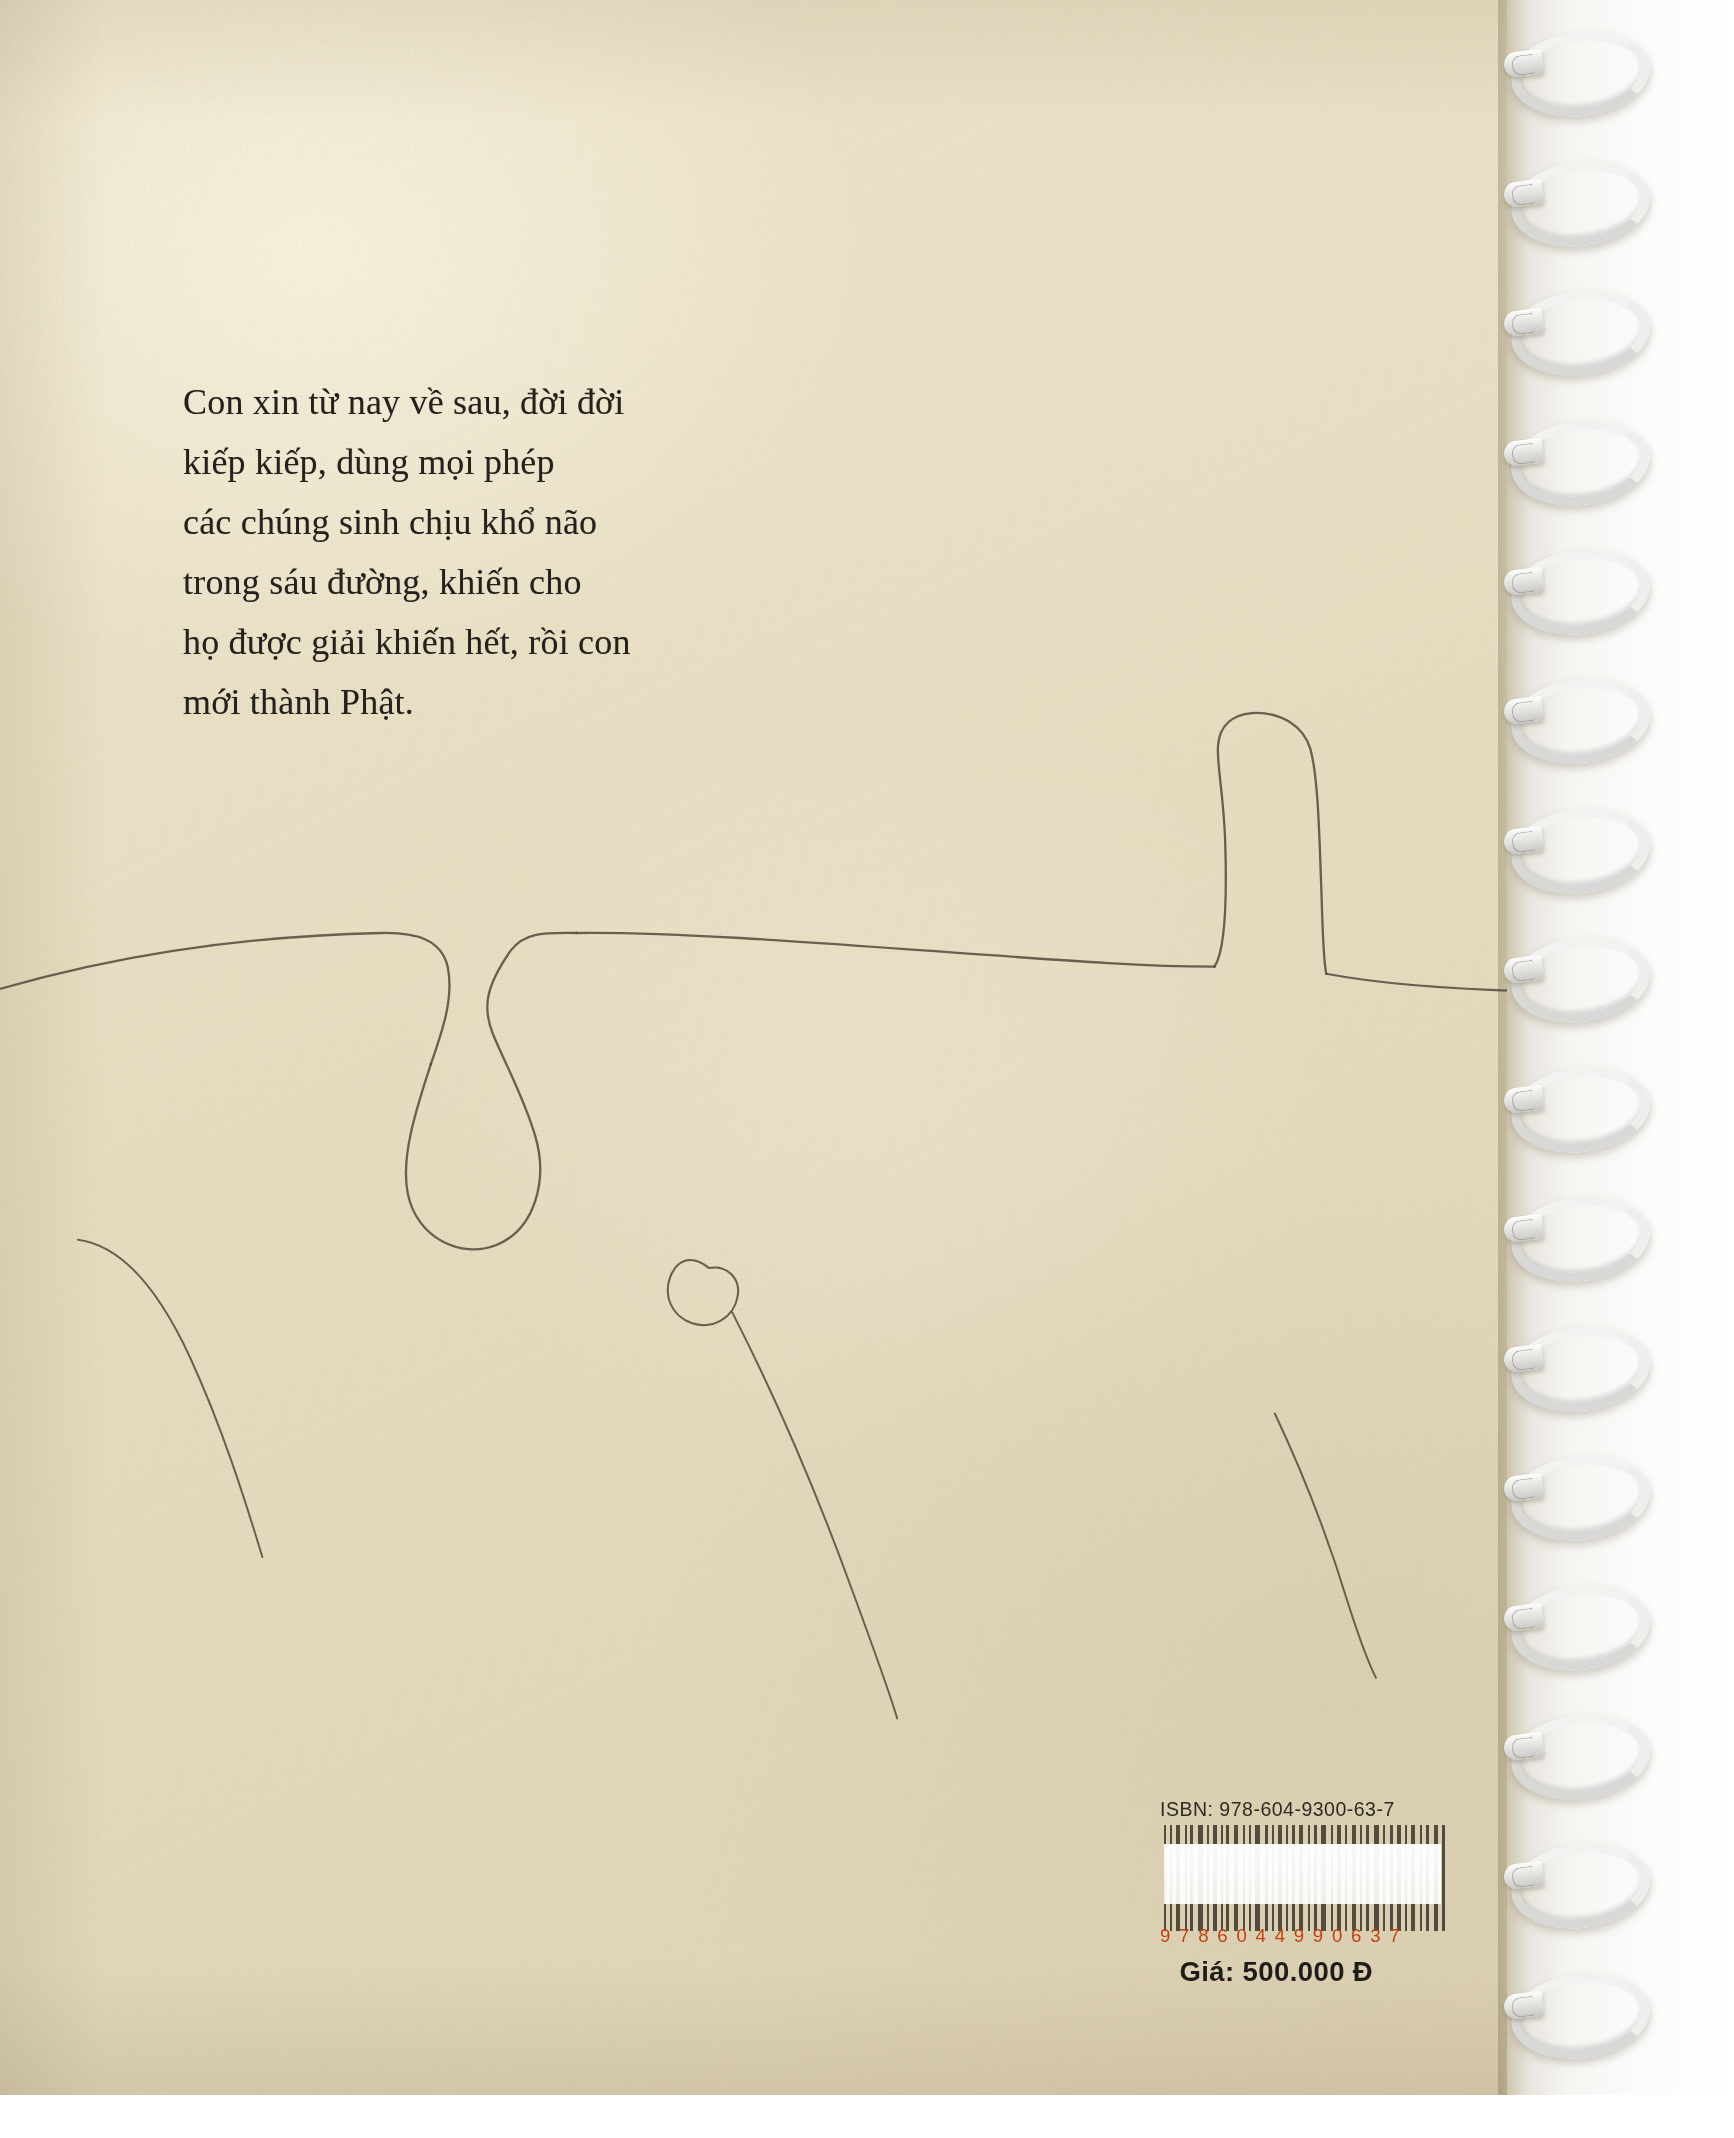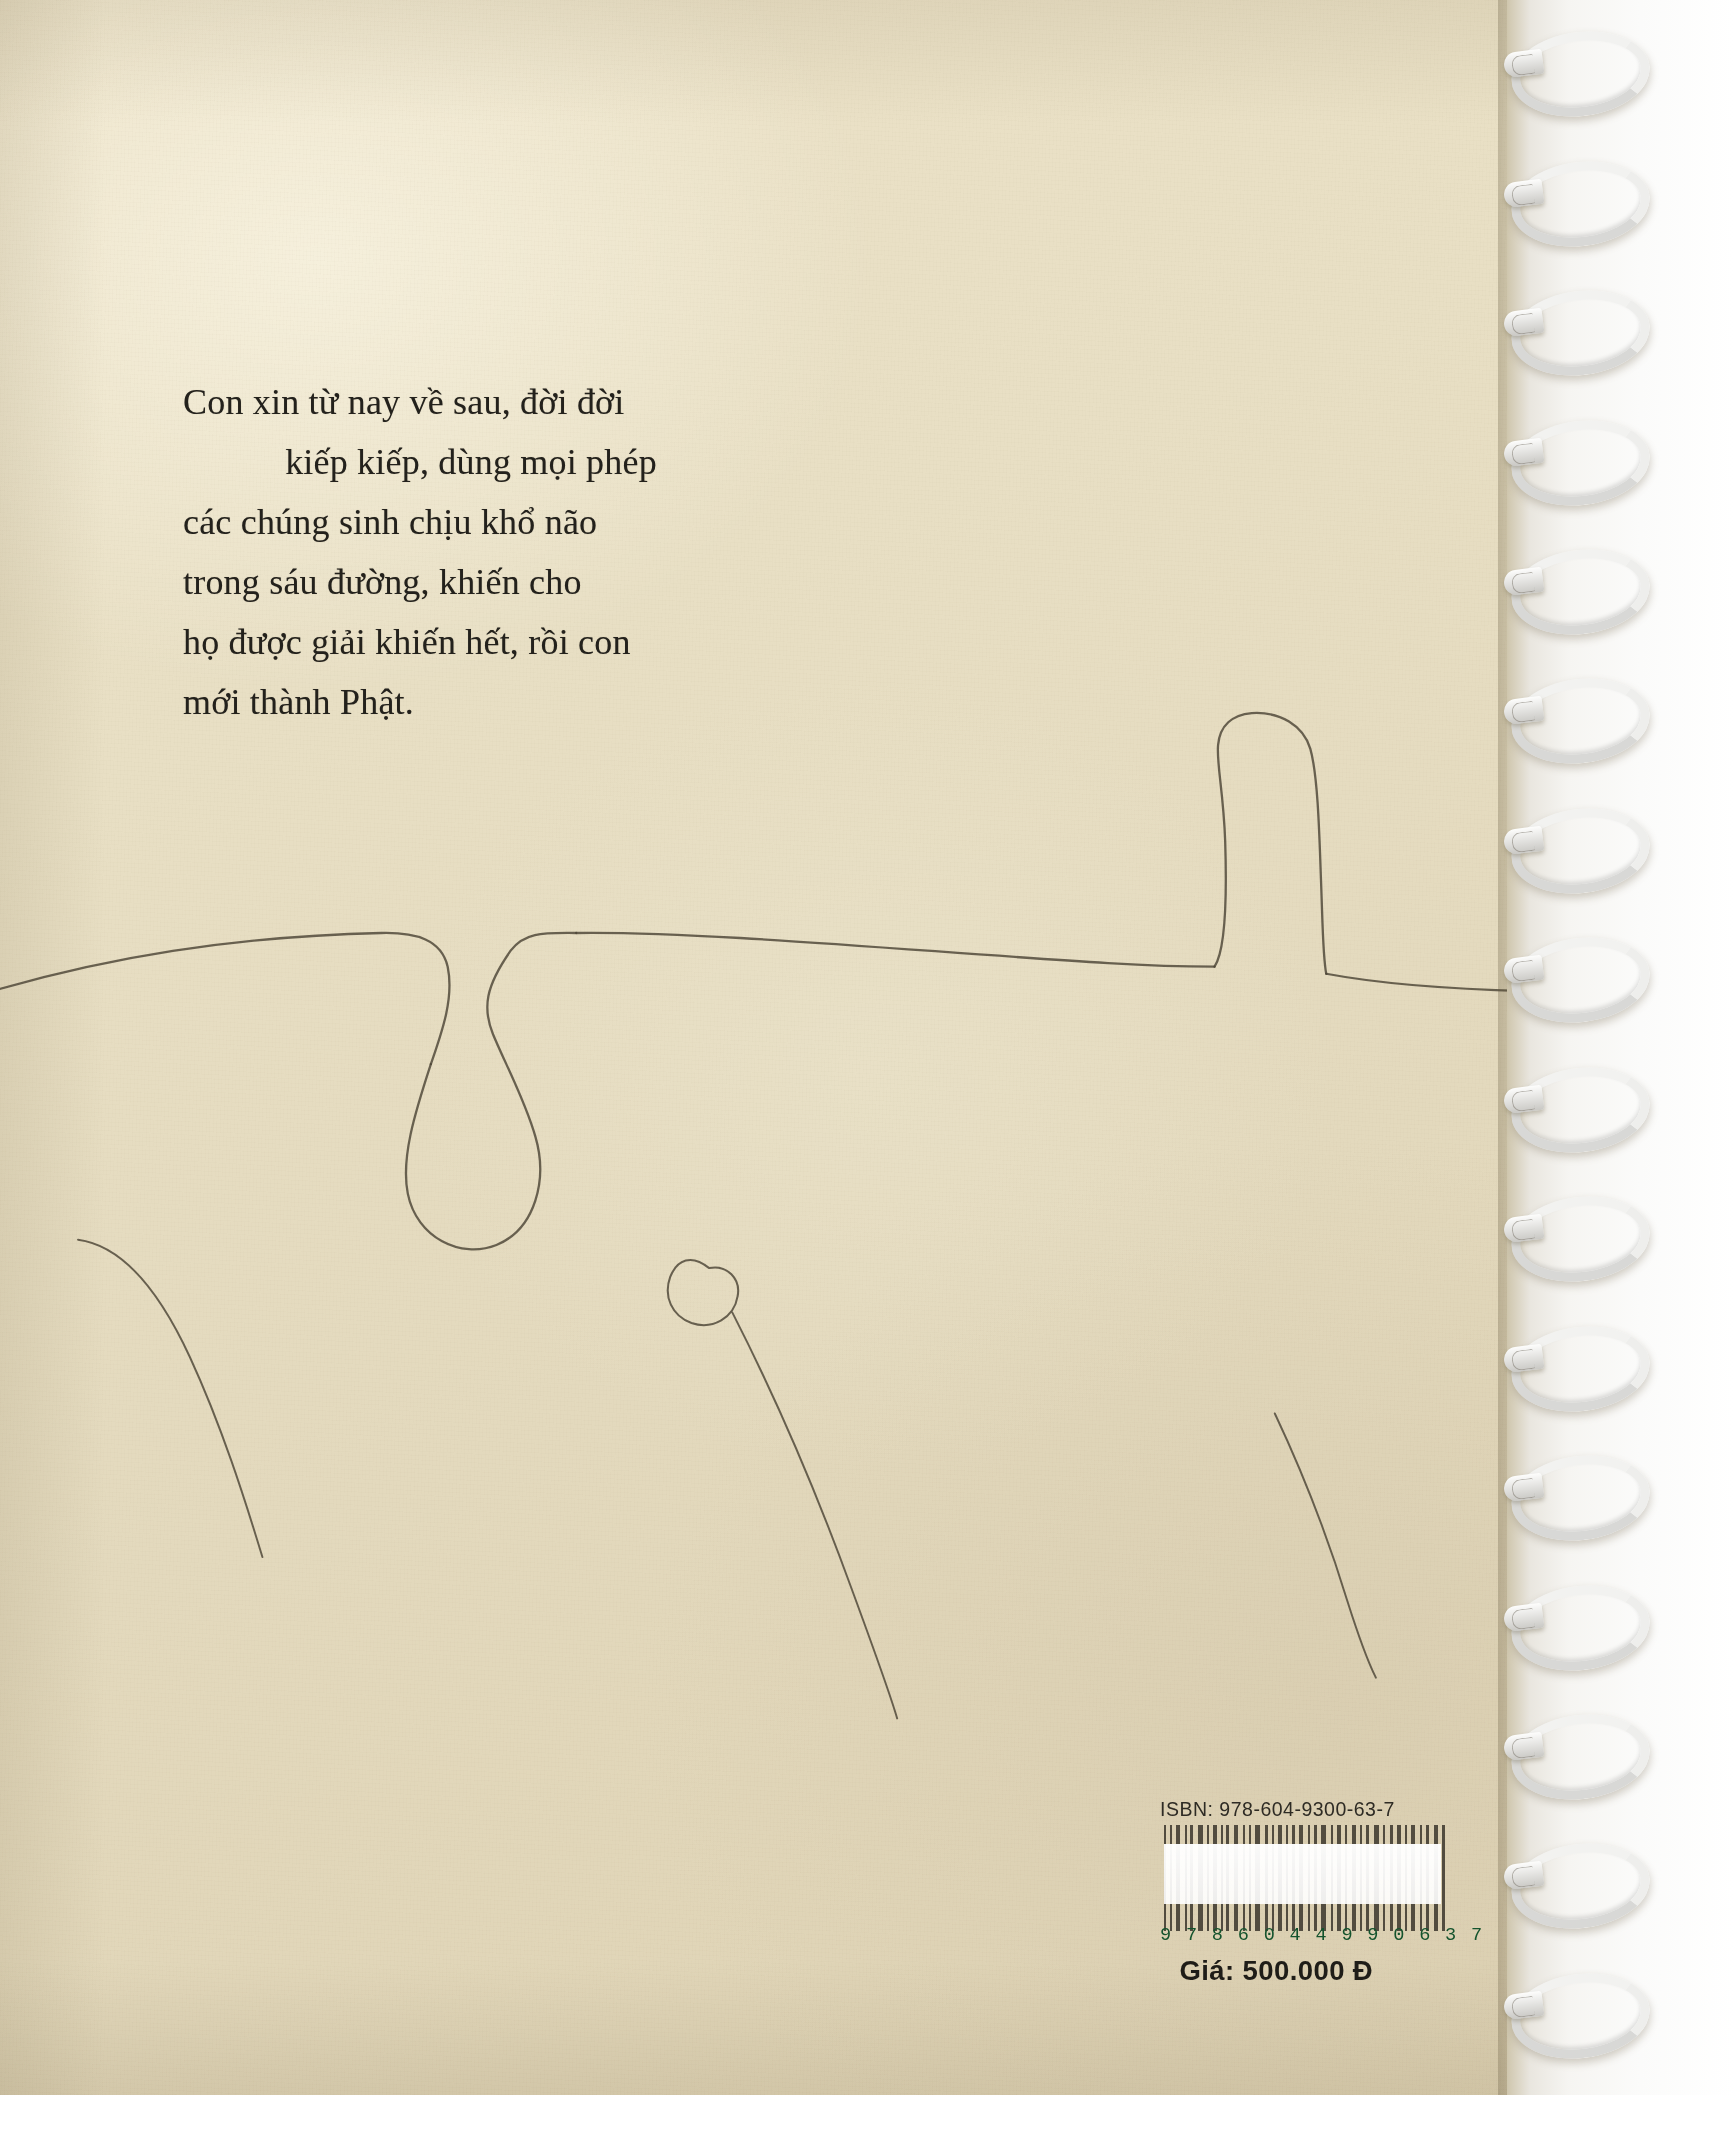--- a/index.html
+++ b/index.html
@@ -66,21 +66,21 @@
     line-height: 60px;
     letter-spacing: 0.2px;
     text-shadow: 0 0 0.9px rgba(60,52,35,0.25);
   }
   .quote .line {
     display: block;
     white-space: nowrap;
   }
   .quote .line.justify {
     display: flex;
-    justify-content: center;
+    justify-content: flex-start;
     white-space: nowrap;
   }
 
   
   .drawing {
     position: absolute;
     left: 0;
     top: 0;
     width: 1578px;
     height: 2139px;
@@ -133,24 +133,24 @@
     position: absolute;
     left: 3.5px;
     top: 19.5px;
     width: 277px;
     height: 60px;
     background: linear-gradient(180deg, rgba(255,255,255,0.97), rgba(255,255,255,0.90));
     filter: blur(0.4px);
   }
   .barcode-digits {
     position: relative;
-    font-family: Liberation Mono, monospace;
+    font-family: Liberation Sans, sans-serif;
     font-size: 18.6px;
     letter-spacing: 1.8px;
-    color: #14532d;
+    color: #c2410c;
     margin-top: -5.3px;
     white-space: nowrap;
   }
   .price {
     font-family: "Liberation Sans", sans-serif;
     font-weight: bold;
     font-size: 27.5px;
     letter-spacing: 0.4px;
     color: #1f1d18;
     margin-top: 8.9px;

